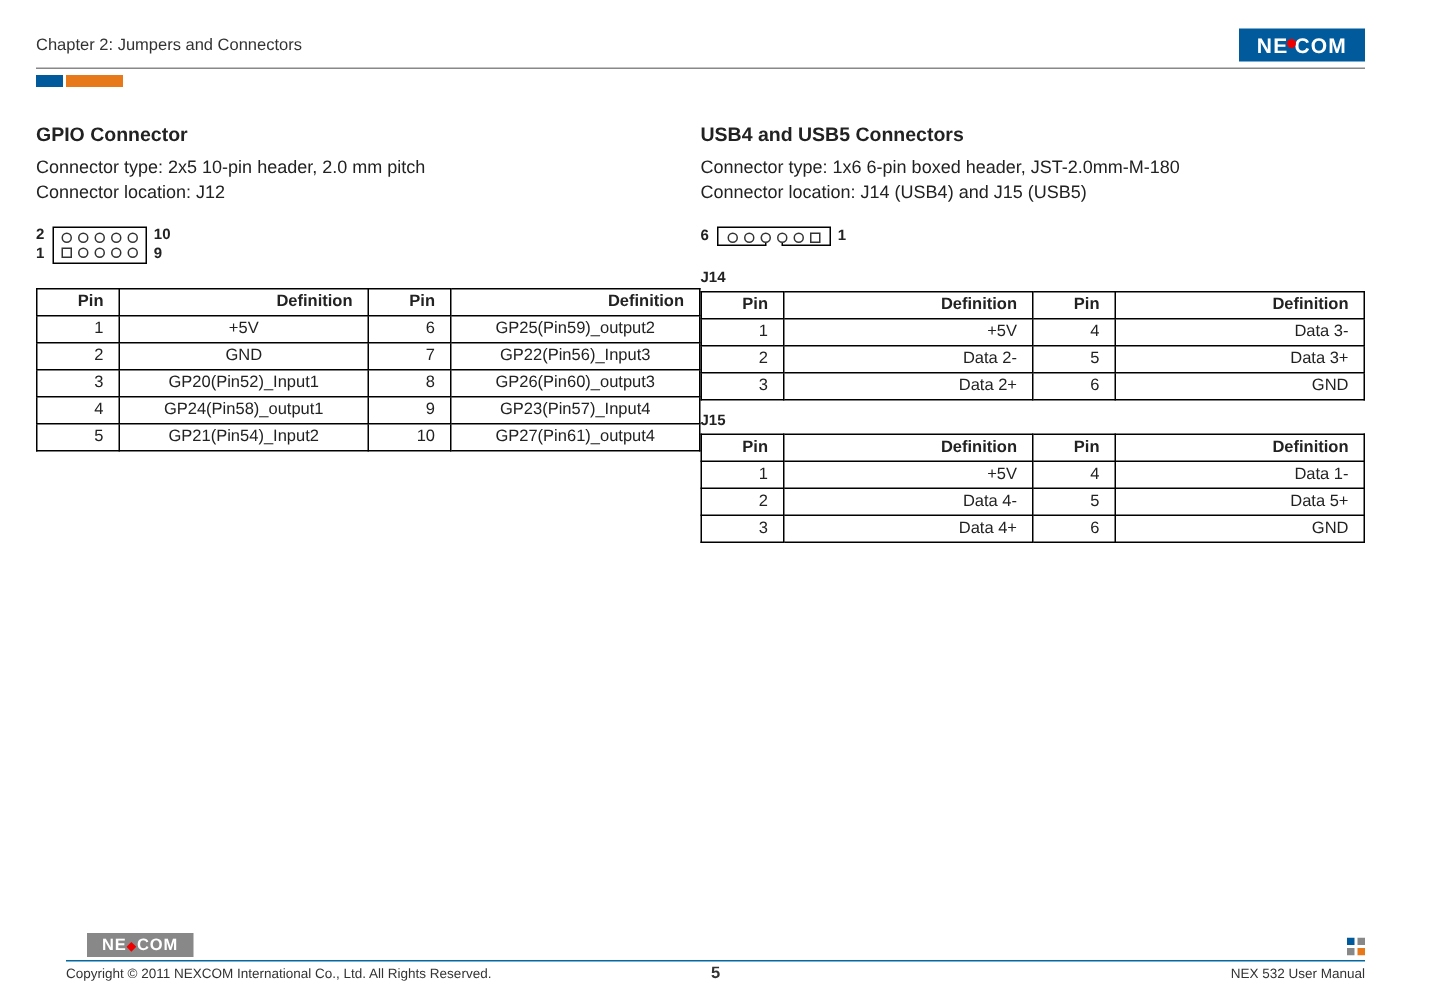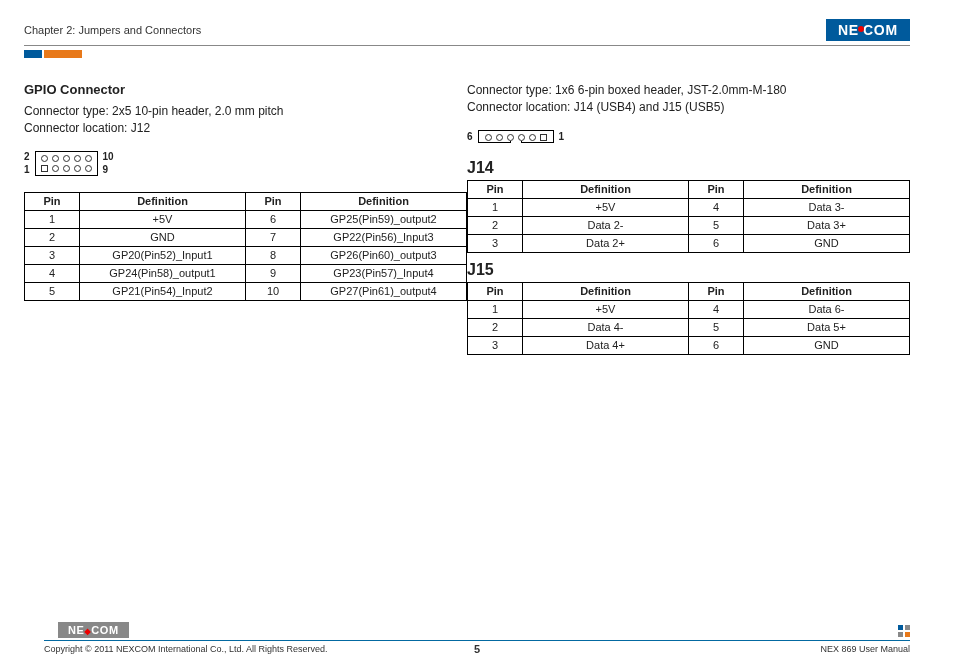--- a/index.html
+++ b/index.html
@@ -8,29 +8,29 @@
   .header { display: flex; align-items: center; justify-content: space-between; border-bottom: 1px solid #888; padding-bottom: 4px; height: 28px; }
   .chapter { font-size: 11px; color: #333; }
   .logo-box { background: #005a9c; color: #fff; font-weight: bold; padding: 3px 12px; font-size: 14px; letter-spacing: 0.8px; display: inline-flex; align-items: center; }
   .logo-box .red-dot { width: 6px; height: 6px; background: #e00; border-radius: 50%; display: inline-block; margin: 0 -1px; vertical-align: middle; position: relative; top: -1px; }
   .tab-bar { height: 10px; margin-top: 4px; display: flex; }
   .tab-bar .tab1 { width: 18px; background: #005a9c; height: 8px; margin-right: 2px; }
   .tab-bar .tab2 { width: 38px; background: #e8791a; height: 8px; }
   .content { display: flex; margin-top: 22px; }
   .col { flex: 1; }
   h3 { font-size: 13px; font-weight: bold; margin-bottom: 6px; }
-  .subhead { font-size: 16px; font-weight: bold; margin: 8px 0 3px; }
+  .subhead { font-size: 10px; font-weight: bold; margin: 8px 0 3px; }
   .desc { font-size: 12px; line-height: 1.4; margin-bottom: 14px; }
   .diagram { margin-bottom: 16px; display: flex; align-items: center; gap: 5px; font-size: 10px; font-weight: bold; }
   .dbox { border: 1.5px solid #000; padding: 3px 5px; display: inline-block; }
   .dot-row { display: flex; gap: 4px; }
   .circ { width: 7px; height: 7px; border: 1px solid #333; border-radius: 50%; }
   .sq { width: 7px; height: 7px; border: 1px solid #333; }
   table { border-collapse: collapse; width: 100%; font-size: 11px; }
-  th, td { border: 1px solid #000; padding: 2px 10px; text-align: center; height: 18px; }
+  th, td { border: 1px solid #000; padding: 2px 10px; text-align: right; height: 18px; }
   th { font-weight: bold; }
   td.def { text-align: center; }
   .pin-col { width: 55px; }
   .def-col { width: auto; }
   .footer { position: absolute; bottom: 18px; left: 44px; right: 44px; }
   .footer-bar { display: flex; align-items: center; justify-content: space-between; border-top: 1px solid #0369a1; padding-top: 3px; font-size: 9px; color: #333; }
   .footer-logo { background: #888; color: #fff; font-size: 11px; font-weight: bold; padding: 2px 10px; display: inline-block; margin-bottom: 2px; letter-spacing: 0.6px; }
   .page-num { font-weight: bold; font-size: 11px; position: absolute; left: 50%; transform: translateX(-50%); }
   .footer-top { display: flex; align-items: center; justify-content: space-between; margin-left: 14px; }
   .sm-icon { width: 12px; height: 12px; display: inline-block; }
@@ -127,20 +127,21 @@
               <td>5</td>
               <td class="def">GP21(Pin54)_Input2</td>
               <td>10</td>
               <td class="def">GP27(Pin61)_output4</td>
             </tr>
       </tbody>
         </table>
     </div>
 
     <div class="col">
+      <h3>USB4 and USB5 Connectors</h3>
       <div class="desc">
         <div>Connector type: 1x6 6-pin boxed header,   JST-2.0mm-M-180</div>
         <div>Connector location: J14 (USB4) and J15 (USB5)</div>
       </div>
 
       <div class="diagram">
         <span>6</span>
         <div class="boxed">
           <div class="dot-row" style="padding:1px 2px">
               <span class="circ"></span>
@@ -191,21 +192,21 @@
             <tr>
           <th class="pin-col">Pin</th>
           <th class="def-col">Definition</th>
           <th class="pin-col">Pin</th>
           <th class="def-col">Definition</th>
         </tr>
         <tr>
               <td>1</td>
               <td>+5V</td>
               <td>4</td>
-              <td>Data 6-</td>
+              <td>Data 1-</td>
             </tr>
         <tr>
               <td>2</td>
               <td>Data 4-</td>
               <td>5</td>
               <td>Data 5+</td>
             </tr>
         <tr>
               <td>3</td>
               <td>Data 4+</td>
@@ -223,16 +224,16 @@
       <svg class="sm-icon" viewBox="0 0 12 12">
           <rect x="0" y="0" width="5" height="5" fill="#005a9c"></rect>
           <rect x="7" y="0" width="5" height="5" fill="#888"></rect>
           <rect x="0" y="7" width="5" height="5" fill="#888"></rect>
           <rect x="7" y="7" width="5" height="5" fill="#e8791a"></rect>
         </svg>
     </div>
     <div class="footer-bar">
       <span>Copyright © 2011 NEXCOM International Co., Ltd. All Rights Reserved.</span>
       <span class="page-num">5</span>
-      <span>NEX 869 User Manual</span>
+      <span>NEX 532 User Manual</span>
     </div>
   </div>
 </div>
 
 </body></html>

